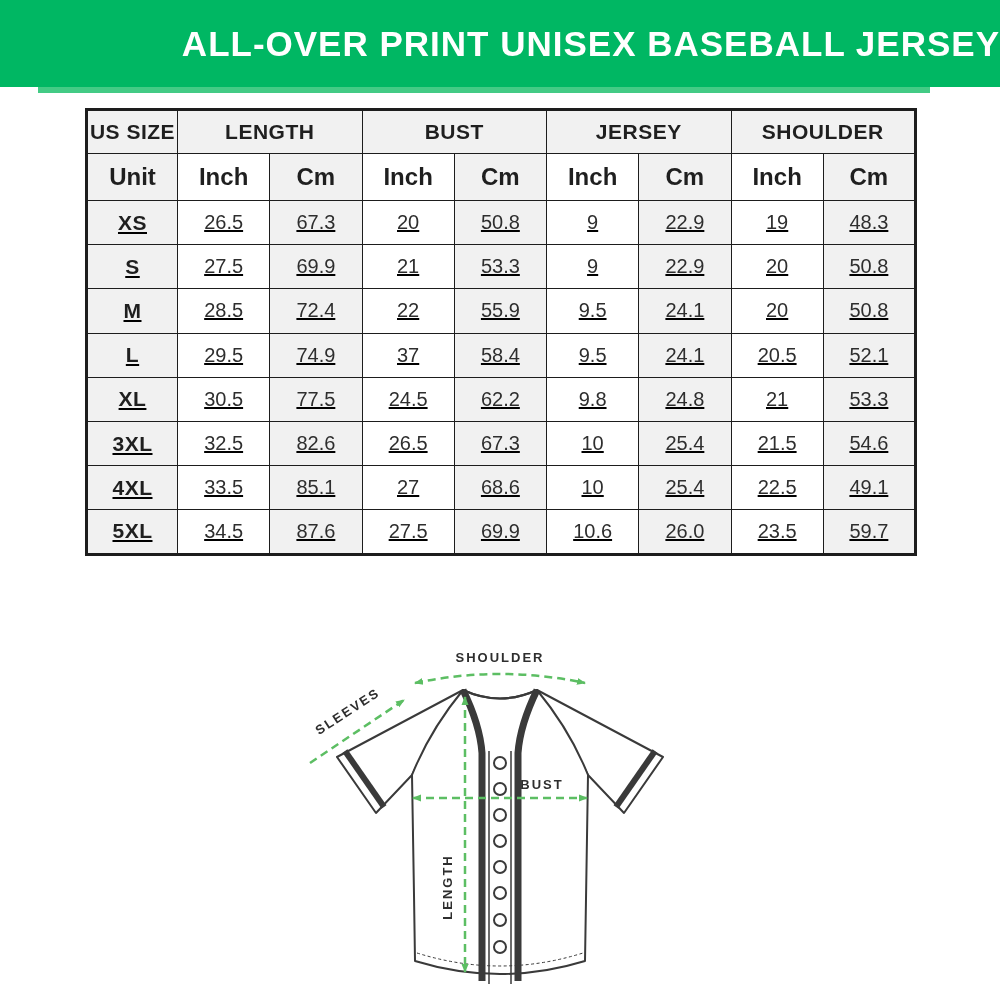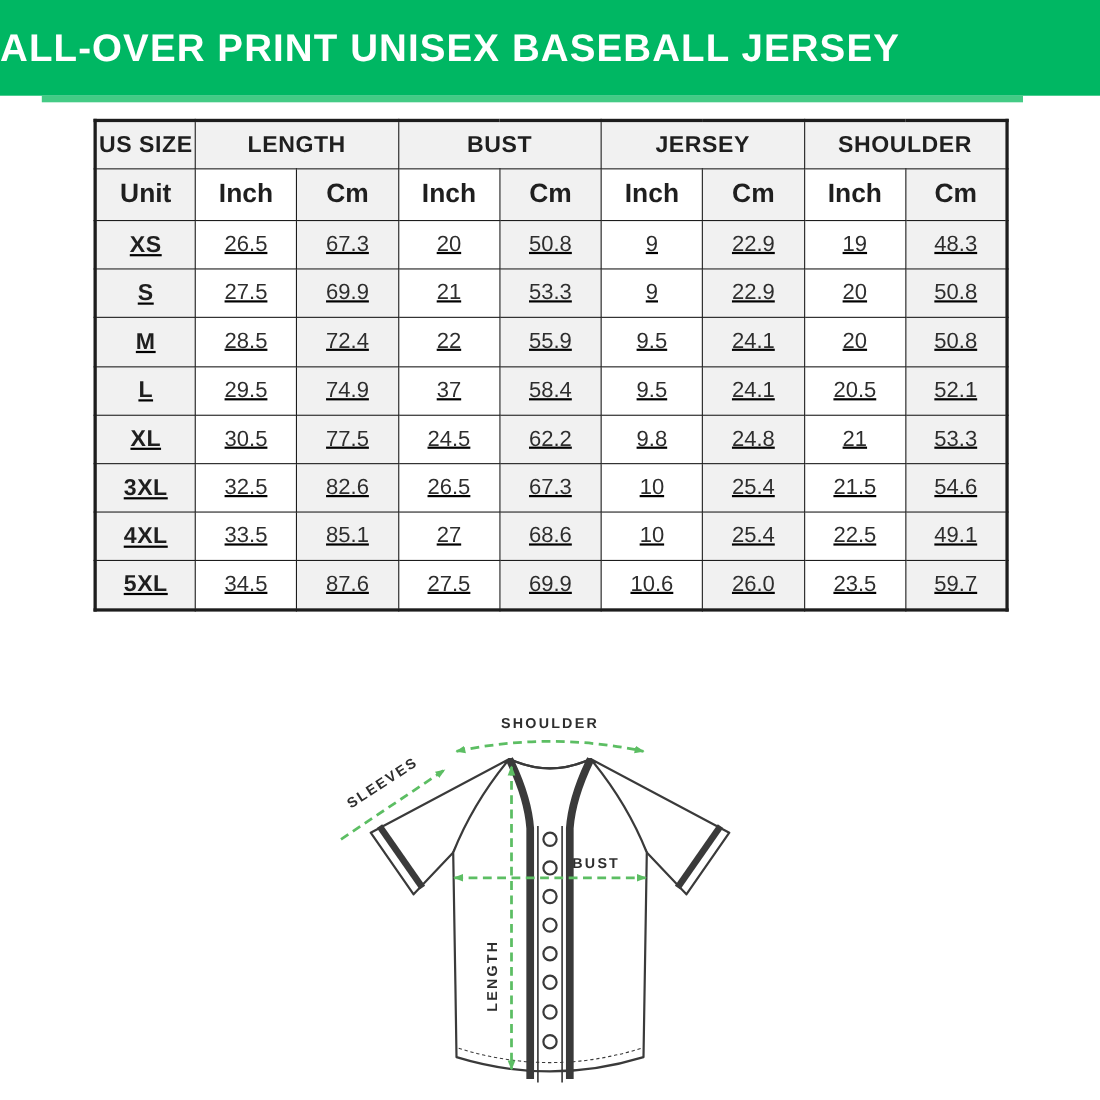--- a/index.html
+++ b/index.html
@@ -6,21 +6,21 @@
   body{
     width:1000px;height:1000px;background:#ffffff;
     font-family:"Liberation Sans", sans-serif;
     -webkit-font-smoothing:antialiased;
   }
   .page{position:relative;width:1000px;height:1000px;overflow:hidden;background:#fff;}
 
   
   .banner{
     position:absolute;left:0;top:0;width:1000px;height:87px;
-    background:#00b763;display:flex;align-items:center;justify-content:flex-start;
+    background:#00b763;display:flex;align-items:center;justify-content:flex-end;
   }
   .banner-accent{
     position:absolute;left:38px;top:87px;width:892px;height:6px;
     background:#43cb85;
   }
   .banner h1{
     margin:0;color:#ffffff;font-size:35px;font-weight:bold;
     letter-spacing:1px;white-space:nowrap;
   }
 

